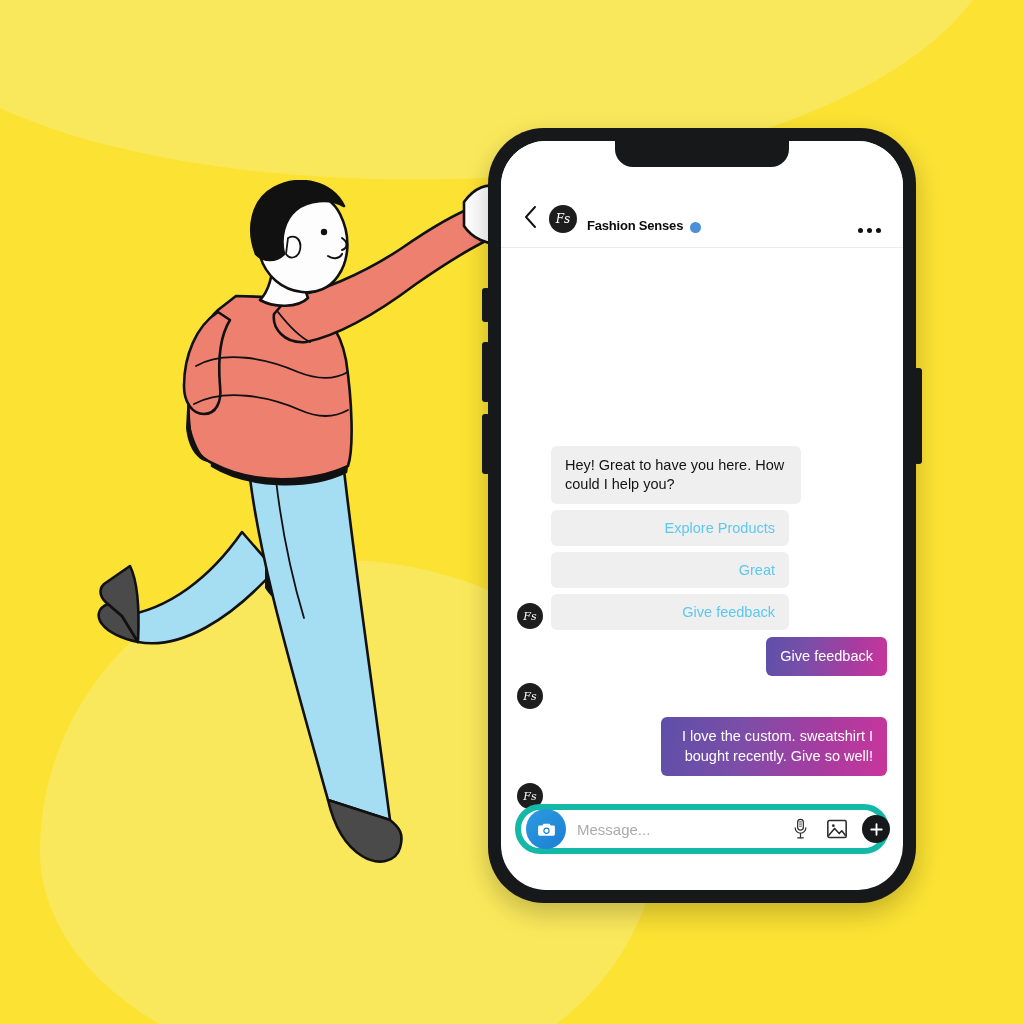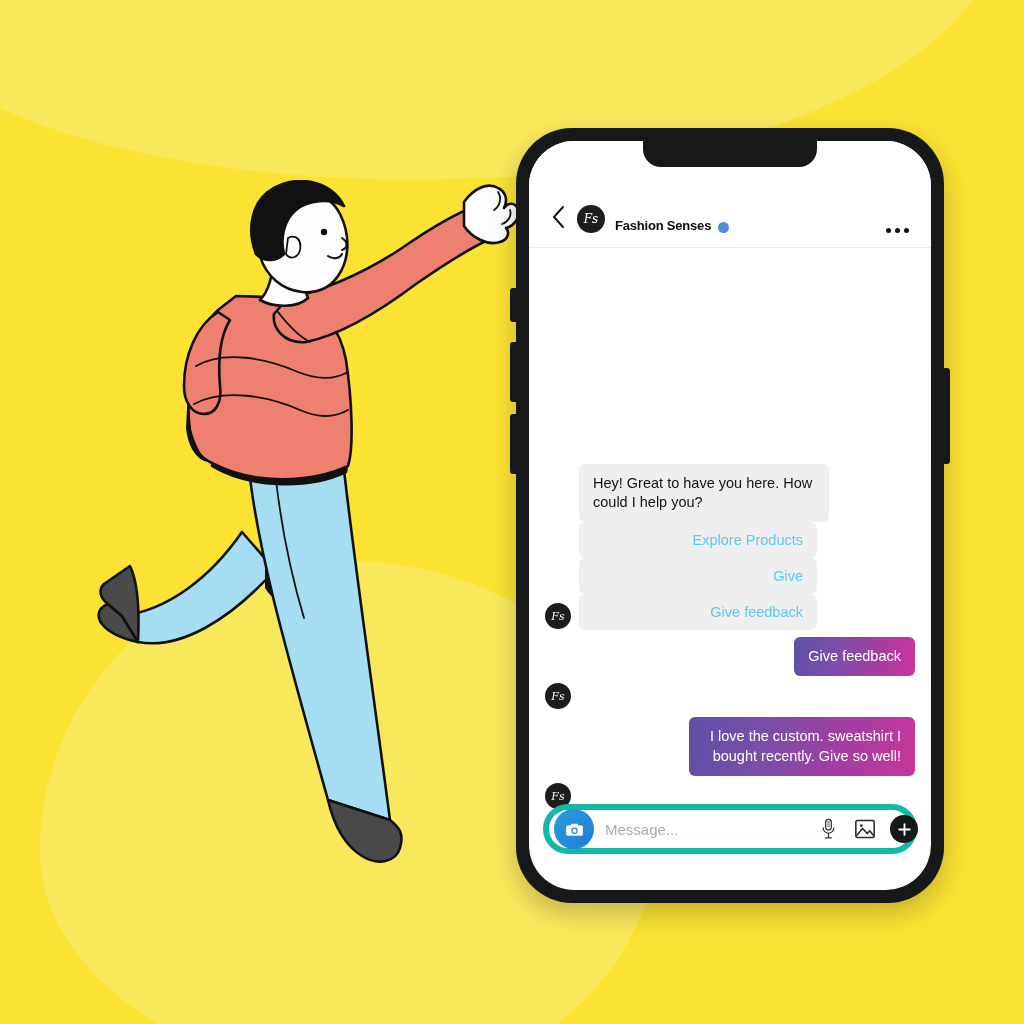--- a/index.html
+++ b/index.html
@@ -32,21 +32,21 @@
   }
   
   #illustration {
     position: absolute;
     left: 60px; top: 180px;
     width: 520px; height: 760px;
   }
   
   #phone-wrapper {
     position: absolute;
-    left: 516px; top: 128px;
+    left: 488px; top: 128px;
     width: 428px; height: 826px;
   }
   #phone-body {
     position: absolute;
     left: 0; top: 0;
     width: 428px; height: 775px;
     background: #17181A;
     border-radius: 56px;
     box-shadow: 0 10px 26px rgba(0,0,0,0.22);
   }
@@ -173,21 +173,21 @@
     color: #5BC8EE;
     border-radius: 6px;
     padding: 10px 14px;
     font-size: 14.5px;
     text-align: right;
     width: 238px;
     cursor: pointer;
     border: none;
     font-family: inherit;
   }
-  .stack { display: flex; flex-direction: column; gap: 0; }
+  .stack { display: flex; flex-direction: column; gap: 6px; }
   
   #composer {
     position: absolute;
     left: 14px; bottom: 36px;
     width: 374px; height: 50px;
     background: #fff;
     border: 6px solid #14b8a6;
     border-radius: 26px;
     display: flex;
     align-items: center;
@@ -325,21 +325,21 @@
 
       <div id="messages">
 
         <div class="row">
           <div class="avatar-circle msg-avatar">
             <span>Fs</span>
           </div>
           <div class="stack">
             <div class="bubble in">Hey! Great to have you here. How could I help you?</div>
             <button class="quick-reply">Explore Products</button>
-            <button class="quick-reply">Give</button>
+            <button class="quick-reply">Great</button>
             <button class="quick-reply">Give feedback</button>
           </div>
         </div>
 
         <div class="row out">
           <div class="bubble out">Give feedback</div>
         </div>
 
         <div class="row">
           <div class="avatar-circle msg-avatar">

